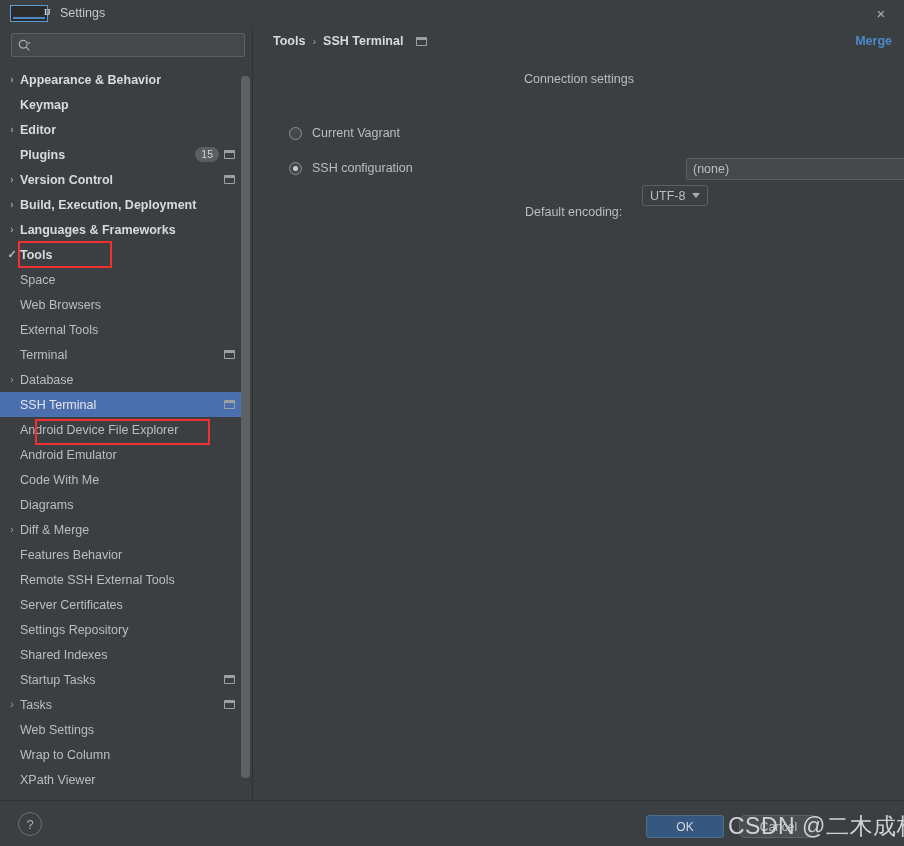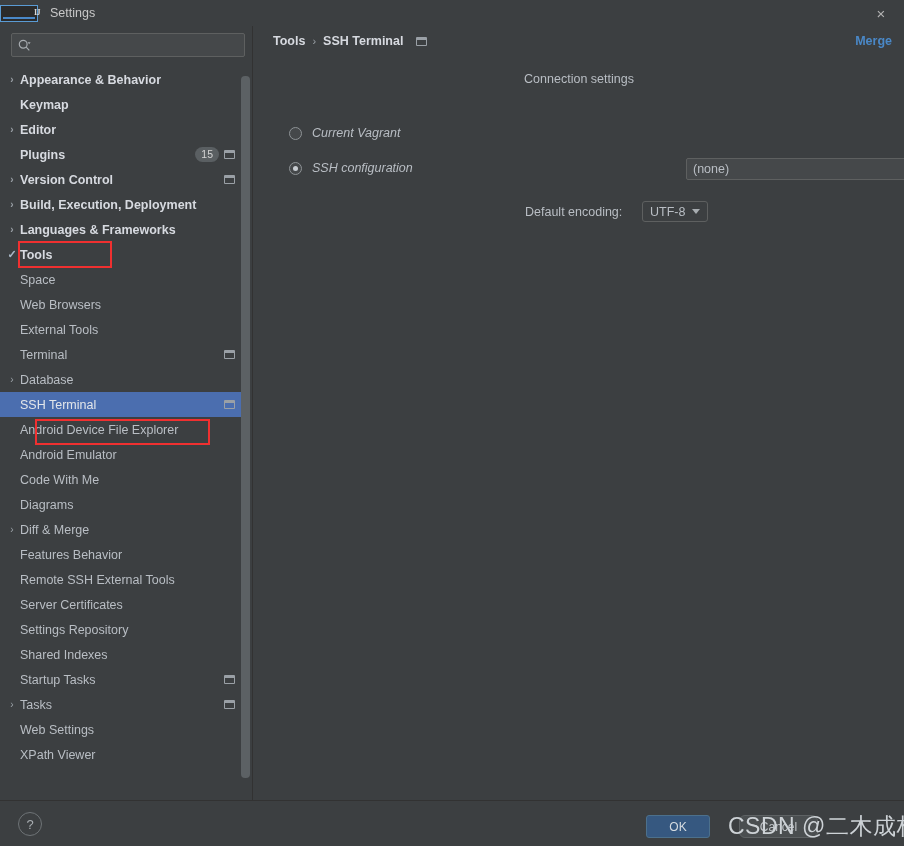--- a/index.html
+++ b/index.html
@@ -22,20 +22,21 @@
 
   
   #titlebar {
     position: absolute; left: 0; top: 0;
     width: 904px; height: 26px;
     background: #3c3f41;
     display: flex; align-items: center;
   }
   #ij-logo {
     width: 17px; height: 17px;
+    margin-left: 10px;
     background: #2b2b2b;
     border: 1px solid #5a9bd4;
     position: relative;
     display: flex; align-items: center; justify-content: center;
     font-size: 8px; font-weight: bold; color: #d8d8d8;
     letter-spacing: -0.5px;
     line-height: 1;
     font-family: "Liberation Serif", serif;
     padding-left: 36px;
   }
@@ -231,21 +232,20 @@
     background: #4f5355;
     margin-left: 9px;
   }
 
   .radio-row {
     position: absolute;
     display: flex;
     align-items: center;
     font-size: 12.5px;
     color: #b9bec4;
-    font-style: italic;
   }
   #row-vagrant { left: 35px; top: 100px; }
   #row-sshconf { left: 35px; top: 135px; }
 
   .radio {
     width: 13px; height: 13px;
     border-radius: 50%;
     border: 1px solid #8e9396;
     background: #45484a;
     margin-right: 10px;
@@ -276,21 +276,21 @@
   }
 
   #enc-label {
     position: absolute;
     left: 271px; top: 179px;
     font-size: 12.5px;
     color: #b9bec4;
   }
   #enc-combo {
     position: absolute;
-    left: 388px; top: 175px;
+    left: 388px; top: 159px;
     height: 21px;
     background: transparent;
     border: 1px solid #5e6060;
     border-radius: 3px;
     display: flex; align-items: center;
     padding: 0 7px;
     font-size: 12.5px;
     color: #b9bec4;
     cursor: default;
   }
@@ -317,21 +317,21 @@
     border-radius: 50%;
     border: 1px solid #6e7376;
     color: #a9aeb2;
     font-size: 13px;
     display: flex; align-items: center; justify-content: center;
     cursor: default;
   }
   #ok-btn {
     position: absolute;
     left: 646px; top: 815px;
-    width: 64px; height: 23px;
+    width: 78px; height: 23px;
     background: #365880;
     border: 1px solid #4c708c;
     border-radius: 3px;
     color: #d5dbe0;
     font-size: 12px;
     display: flex; align-items: center; justify-content: center;
     cursor: default;
     z-index: 3;
   }
   #cancel-btn {
@@ -508,20 +508,24 @@
             <span class="arrow">›</span>
             <span class="lbl">Tasks</span>
             <span class="win-icon"></span>
           </div>
           <div class="row ind1">
             <span class="arrow empty">›</span>
             <span class="lbl">Web Settings</span>
           </div>
           <div class="row ind1">
             <span class="arrow empty">›</span>
+            <span class="lbl">Wrap to Column</span>
+          </div>
+          <div class="row ind1">
+            <span class="arrow empty">›</span>
             <span class="lbl">XPath Viewer</span>
           </div>
         </div>
     </div>
 
     <div id="sb-track"></div>
     <div id="sb-thumb"></div>
   </div>
 
   <div id="main">

